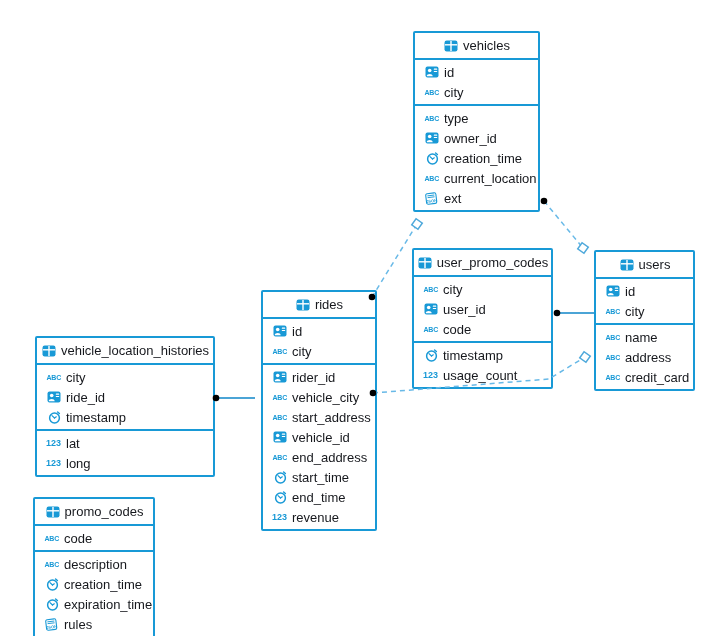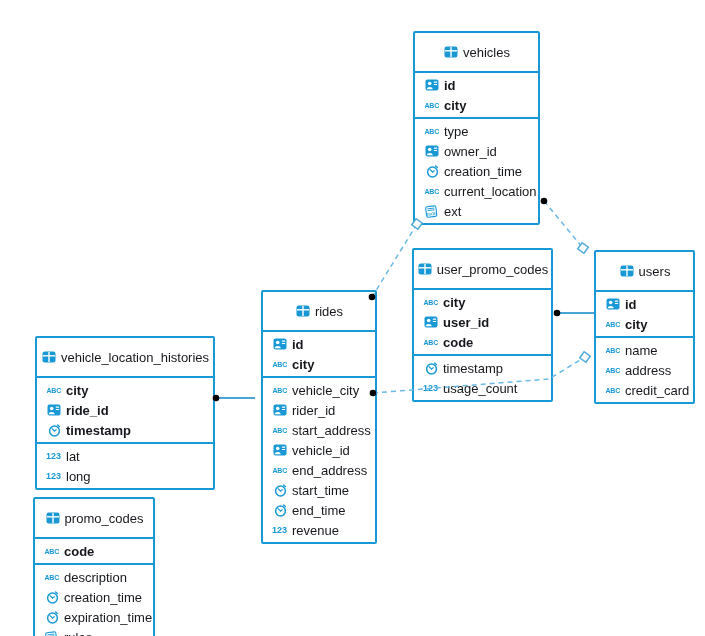--- a/index.html
+++ b/index.html
@@ -7,33 +7,33 @@
   #canvas{position:relative;width:705px;height:636px;background:#ffffff;overflow:hidden;}
   .ertable{
     position:absolute;
     background:#ffffff;
     border:2px solid var(--accent);
     border-radius:2px;
     box-sizing:border-box;
     z-index:2;
   }
   .thead{
-    height:38px;
+    height:25px;
     display:flex;align-items:center;justify-content:center;gap:5px;
     padding:0 0;white-space:nowrap;overflow:hidden;
   }
   .ttitle{font-size:13px;color:var(--text);}
   .sect{border-top:2px solid var(--accent);padding:2px 0;}
   .trow{
     height:20px;
     display:flex;align-items:center;gap:5px;
     padding:0 5px;white-space:nowrap;overflow:hidden;
   }
   .fname{font-size:13px;color:var(--text);}
-  .trow.key .fname{font-weight:700;}
+  .trow.key .fname{font-weight:400;}
   .ficon{
     width:19px;flex:0 0 19px;
     display:flex;align-items:center;justify-content:flex-end;
   }
   .abc{font-size:7px;font-weight:700;color:var(--accent);letter-spacing:-0.2px;line-height:1;}
   .n123{font-size:9px;font-weight:700;color:var(--accent);line-height:1;}
   #rel-layer{
     position:absolute;left:0;top:0;z-index:5;
     pointer-events:none;
   }
@@ -275,35 +275,35 @@
         <div class="trow key">
           <span class="ficon">
             <span class="abc">ABC</span>
           </span>
           <span class="fname">city</span>
         </div>
       </div>
       <div class="sect">
         <div class="trow">
           <span class="ficon">
+            <svg width="14" height="12" viewBox="0 0 14 12">
+              <rect x="0.5" y="0.5" width="13" height="11" rx="2" fill="#1899d6"></rect>
+              <circle cx="4.7" cy="4.5" r="1.8" fill="#fff"></circle>
+              <path d="M1.7 10.2 C1.7 7.3 7.7 7.3 7.7 10.2 Z" fill="#fff"></path>
+              <rect x="8.8" y="2.6" width="3.4" height="1.2" rx="0.4" fill="#fff"></rect>
+              <rect x="8.8" y="4.9" width="3.4" height="1.2" rx="0.4" fill="#fff"></rect>
+            </svg>
+          </span>
+          <span class="fname">rider_id</span>
+        </div>
+        <div class="trow">
+          <span class="ficon">
             <span class="abc">ABC</span>
           </span>
           <span class="fname">vehicle_city</span>
-        </div>
-        <div class="trow">
-          <span class="ficon">
-            <svg width="14" height="12" viewBox="0 0 14 12">
-              <rect x="0.5" y="0.5" width="13" height="11" rx="2" fill="#1899d6"></rect>
-              <circle cx="4.7" cy="4.5" r="1.8" fill="#fff"></circle>
-              <path d="M1.7 10.2 C1.7 7.3 7.7 7.3 7.7 10.2 Z" fill="#fff"></path>
-              <rect x="8.8" y="2.6" width="3.4" height="1.2" rx="0.4" fill="#fff"></rect>
-              <rect x="8.8" y="4.9" width="3.4" height="1.2" rx="0.4" fill="#fff"></rect>
-            </svg>
-          </span>
-          <span class="fname">rider_id</span>
         </div>
         <div class="trow">
           <span class="ficon">
             <span class="abc">ABC</span>
           </span>
           <span class="fname">start_address</span>
         </div>
         <div class="trow">
           <span class="ficon">
             <svg width="14" height="12" viewBox="0 0 14 12">

